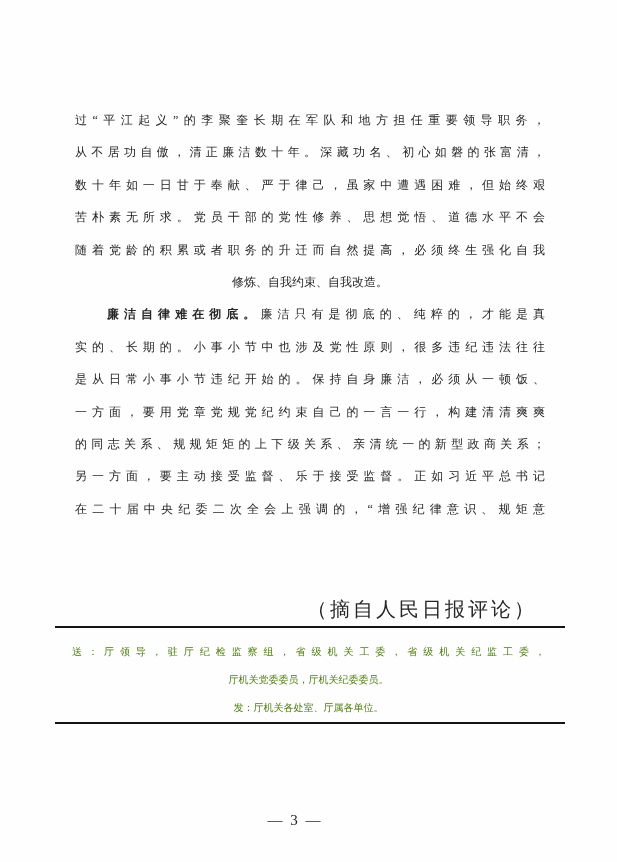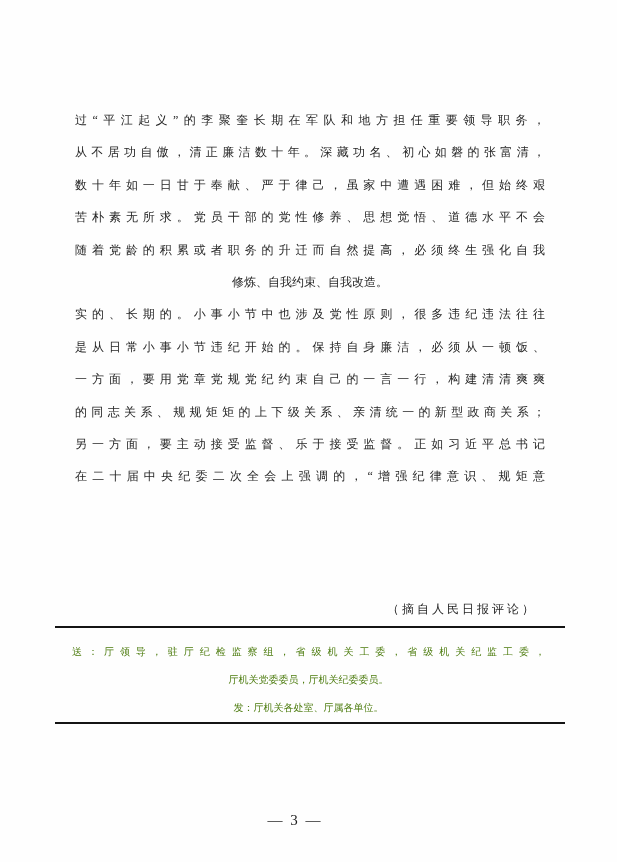--- a/index.html
+++ b/index.html
@@ -38,21 +38,21 @@
   }
   .ll { text-align: center; }
   .indent { padding-left: 32px; }
   .bold-lead { font-weight: bold; }
   .attribution {
     position: absolute;
     right: 80px;
     top: 594px;
     height: 30px;
     line-height: 30px;
-    font-size: 12px;
+    font-size: 20px;
     letter-spacing: 3px;
     color: #262626;
   }
   .rule {
     position: absolute;
     left: 55px;
     width: 510px;
     height: 2px;
     background: #141414;
   }
@@ -89,20 +89,23 @@
 <div class="page">
 
   <div class="body-block">
     <div class="line jl">过“平江起义”的李聚奎长期在军队和地方担任重要领导职务，</div>
     <div class="line jl">从不居功自傲，清正廉洁数十年。深藏功名、初心如磐的张富清，</div>
     <div class="line jl">数十年如一日甘于奉献、严于律己，虽家中遭遇困难，但始终艰</div>
     <div class="line jl">苦朴素无所求。党员干部的党性修养、思想觉悟、道德水平不会</div>
     <div class="line jl">随着党龄的积累或者职务的升迁而自然提高，必须终生强化自我</div>
     <div class="line ll">修炼、自我约束、自我改造。</div>
 
+    <div class="line jl indent">
+      <span class="bold-lead">廉洁自律难在彻底。</span><span>廉洁只有是彻底的、纯粹的，才能是真</span>
+    </div>
     <div class="line jl">实的、长期的。小事小节中也涉及党性原则，很多违纪违法往往</div>
     <div class="line jl">是从日常小事小节违纪开始的。保持自身廉洁，必须从一顿饭、</div>
     <div class="line jl">一方面，要用党章党规党纪约束自己的一言一行，构建清清爽爽</div>
     <div class="line jl">的同志关系、规规矩矩的上下级关系、亲清统一的新型政商关系；</div>
     <div class="line jl">另一方面，要主动接受监督、乐于接受监督。正如习近平总书记</div>
     <div class="line jl">在二十届中央纪委二次全会上强调的，“增强纪律意识、规矩意</div>
   </div>
 
   <div class="attribution">（摘自人民日报评论）</div>
 

